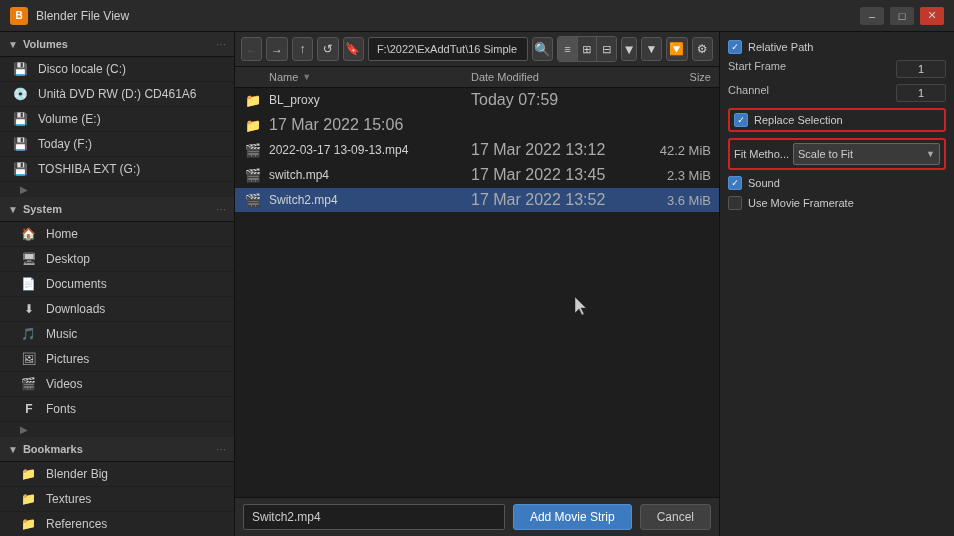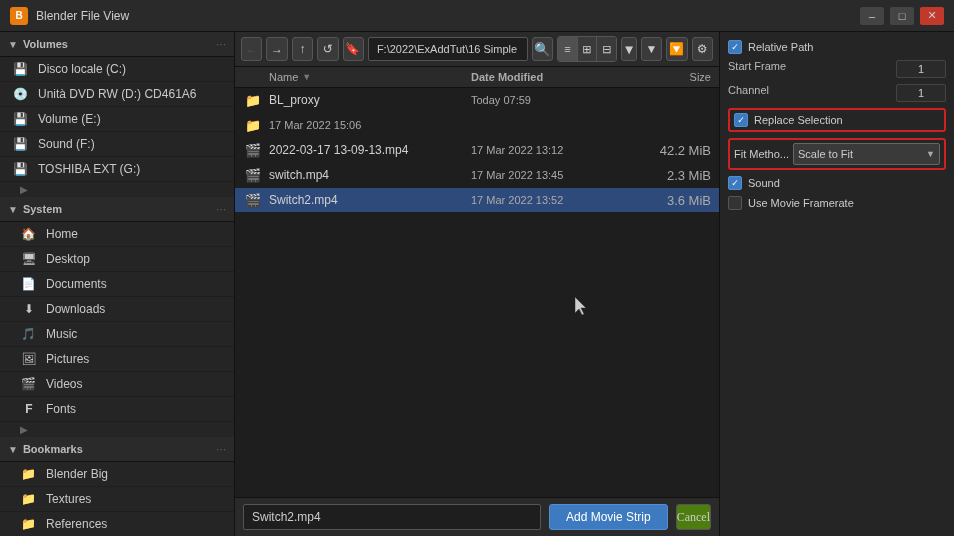--- a/index.html
+++ b/index.html
@@ -248,21 +248,20 @@
       color: #aaa;
       display: flex;
       align-items: center;
       gap: 4px;
       text-align: right;
     }
     .file-col-date {
       width: 160px;
       font-size: 11px;
       color: #aaa;
-      font-weight: bold;
     }
     .file-col-size {
       width: 80px;
       font-size: 11px;
       color: #aaa;
       text-align: right;
     }
 
     .file-row {
       display: flex;
@@ -283,21 +282,21 @@
       font-size: 13px;
       flex-shrink: 0;
     }
     .file-name {
       flex: 1;
       font-size: 12px;
       color: #d0d0d0;
     }
     .file-date {
       width: 160px;
-      font-size: 11px;
+      font-size: 16px;
       color: #aaa;
     }
     .file-size {
       width: 80px;
       font-size: 13px;
       color: #aaa;
       text-align: right;
     }
     .folder-icon { color: #c8a030; }
     .video-icon { color: #6090c0; }
@@ -326,28 +325,27 @@
       padding: 0 16px;
       background: #3d7abf;
       border: 1px solid #5090d0;
       color: #fff;
       cursor: pointer;
       font-size: 12px;
       border-radius: 3px;
     }
     .btn-cancel {
       height: 26px;
-      padding: 0 0;
-      background: #4d7c0f;
-      border: 1px solid #555;
-      color: #ccc;
-      cursor: pointer;
-      font-size: 12px;
-      border-radius: 3px;
-      font-family: Liberation Serif, serif;
+      padding: 0 16px;
+      background: #404040;
+      border: 1px solid #555;
+      color: #ccc;
+      cursor: pointer;
+      font-size: 12px;
+      border-radius: 3px;
     }
 
     
     .right-panel {
       width: 235px;
       background: #252525;
       border-left: 1px solid #111;
       padding: 8px 8px;
       flex-shrink: 0;
       overflow-y: auto;
@@ -495,21 +493,21 @@
     <div class="sidebar-item volume-item">
       <span class="item-icon icon-dvd">💿</span>
       <span class="item-label">Unità DVD RW (D:) CD461A6</span>
     </div>
     <div class="sidebar-item volume-item">
       <span class="item-icon icon-hdd">💾</span>
       <span class="item-label">Volume (E:)</span>
     </div>
     <div class="sidebar-item volume-item">
       <span class="item-icon icon-hdd">💾</span>
-      <span class="item-label">Sound (F:)</span>
+      <span class="item-label">Today (F:)</span>
     </div>
     <div class="sidebar-item volume-item">
       <span class="item-icon icon-hdd">💾</span>
       <span class="item-label">TOSHIBA EXT (G:)</span>
     </div>
     <div class="section-scroll-btn">
       <span>▶</span>
     </div>
 
     <div class="section-header">

